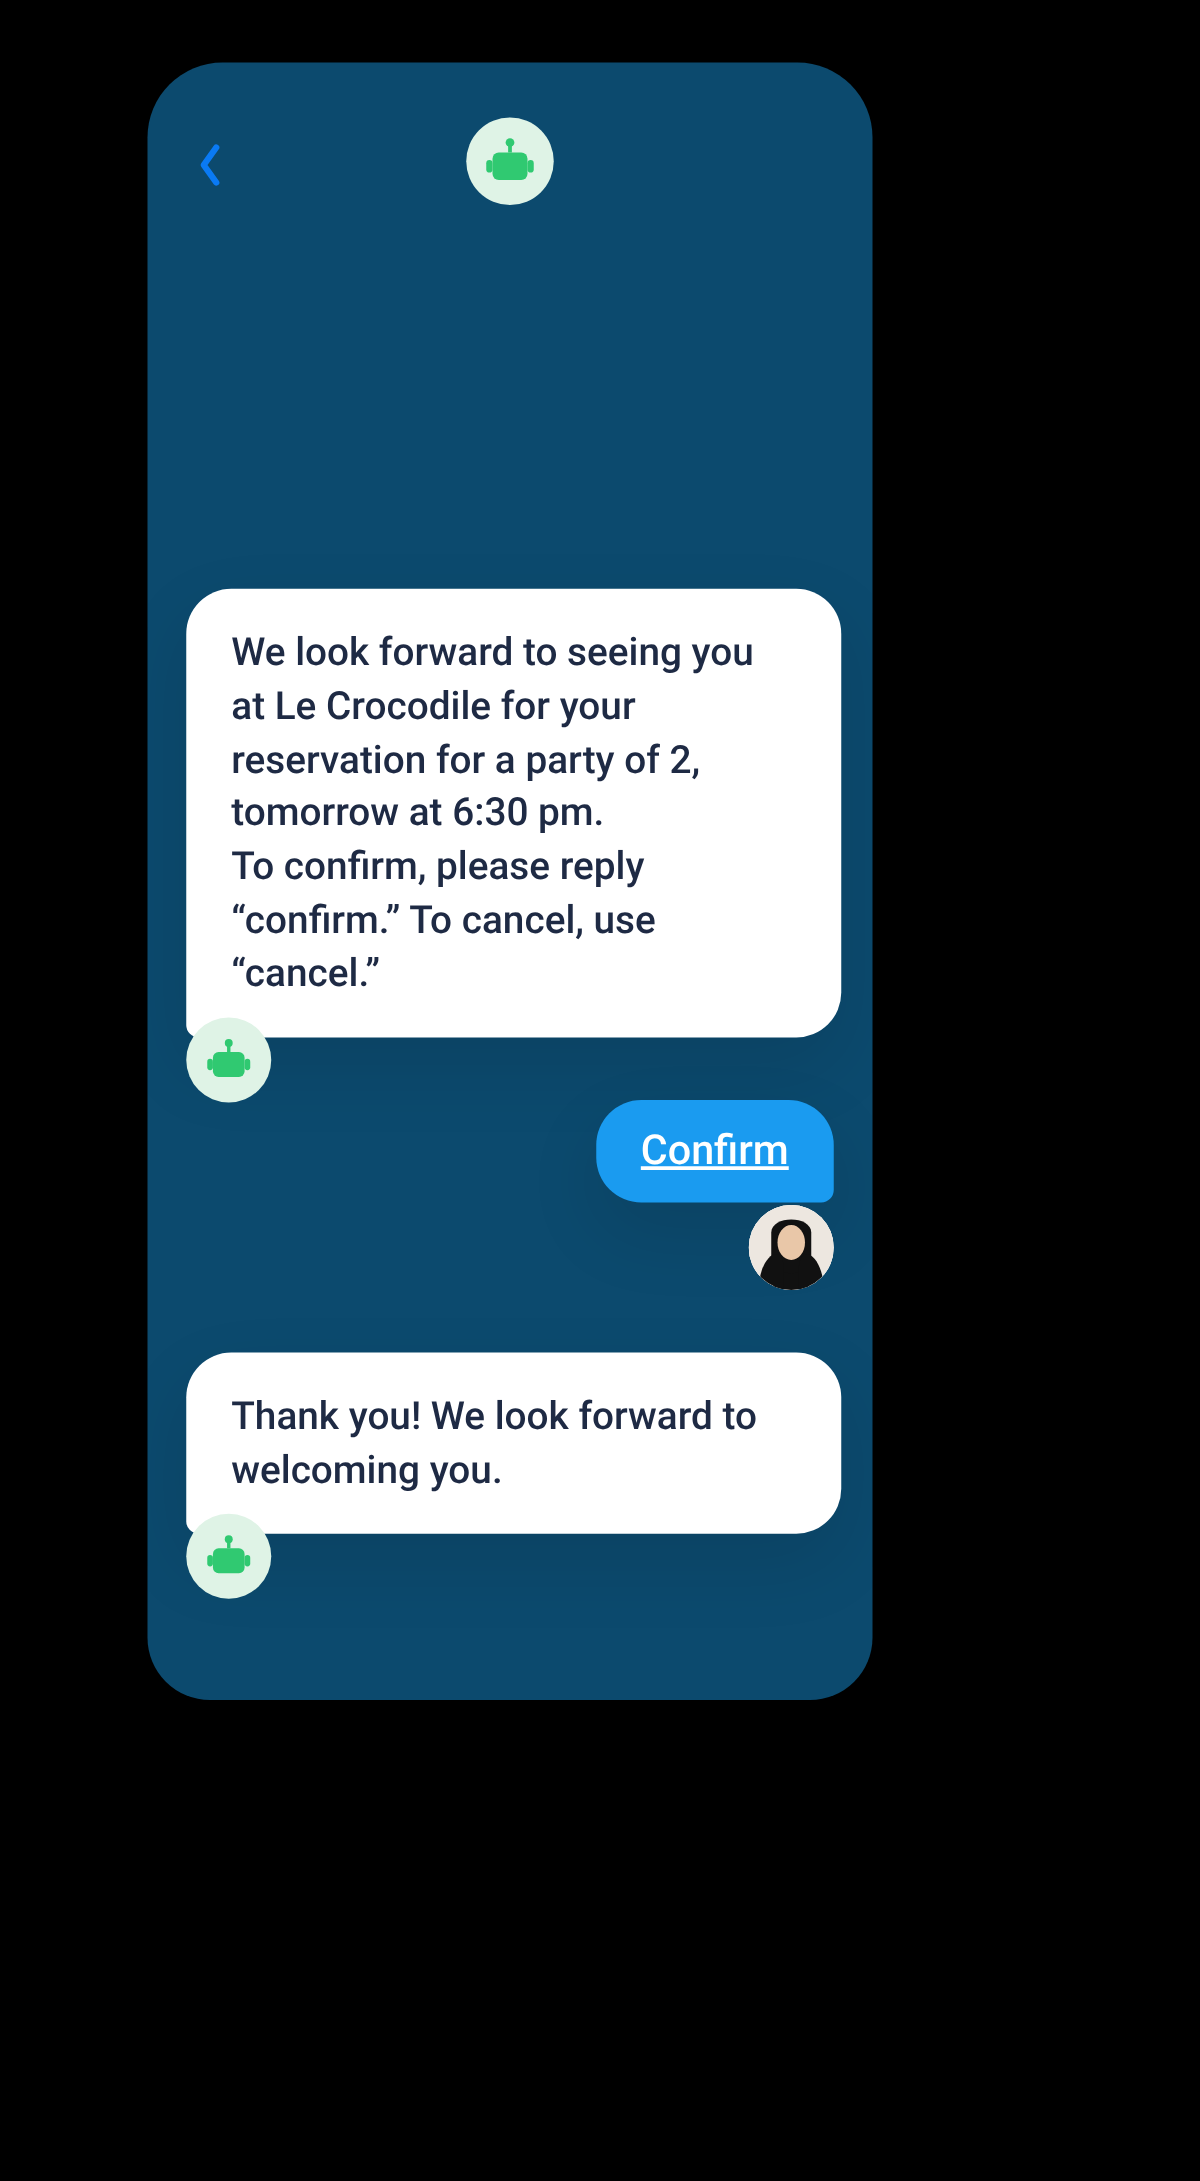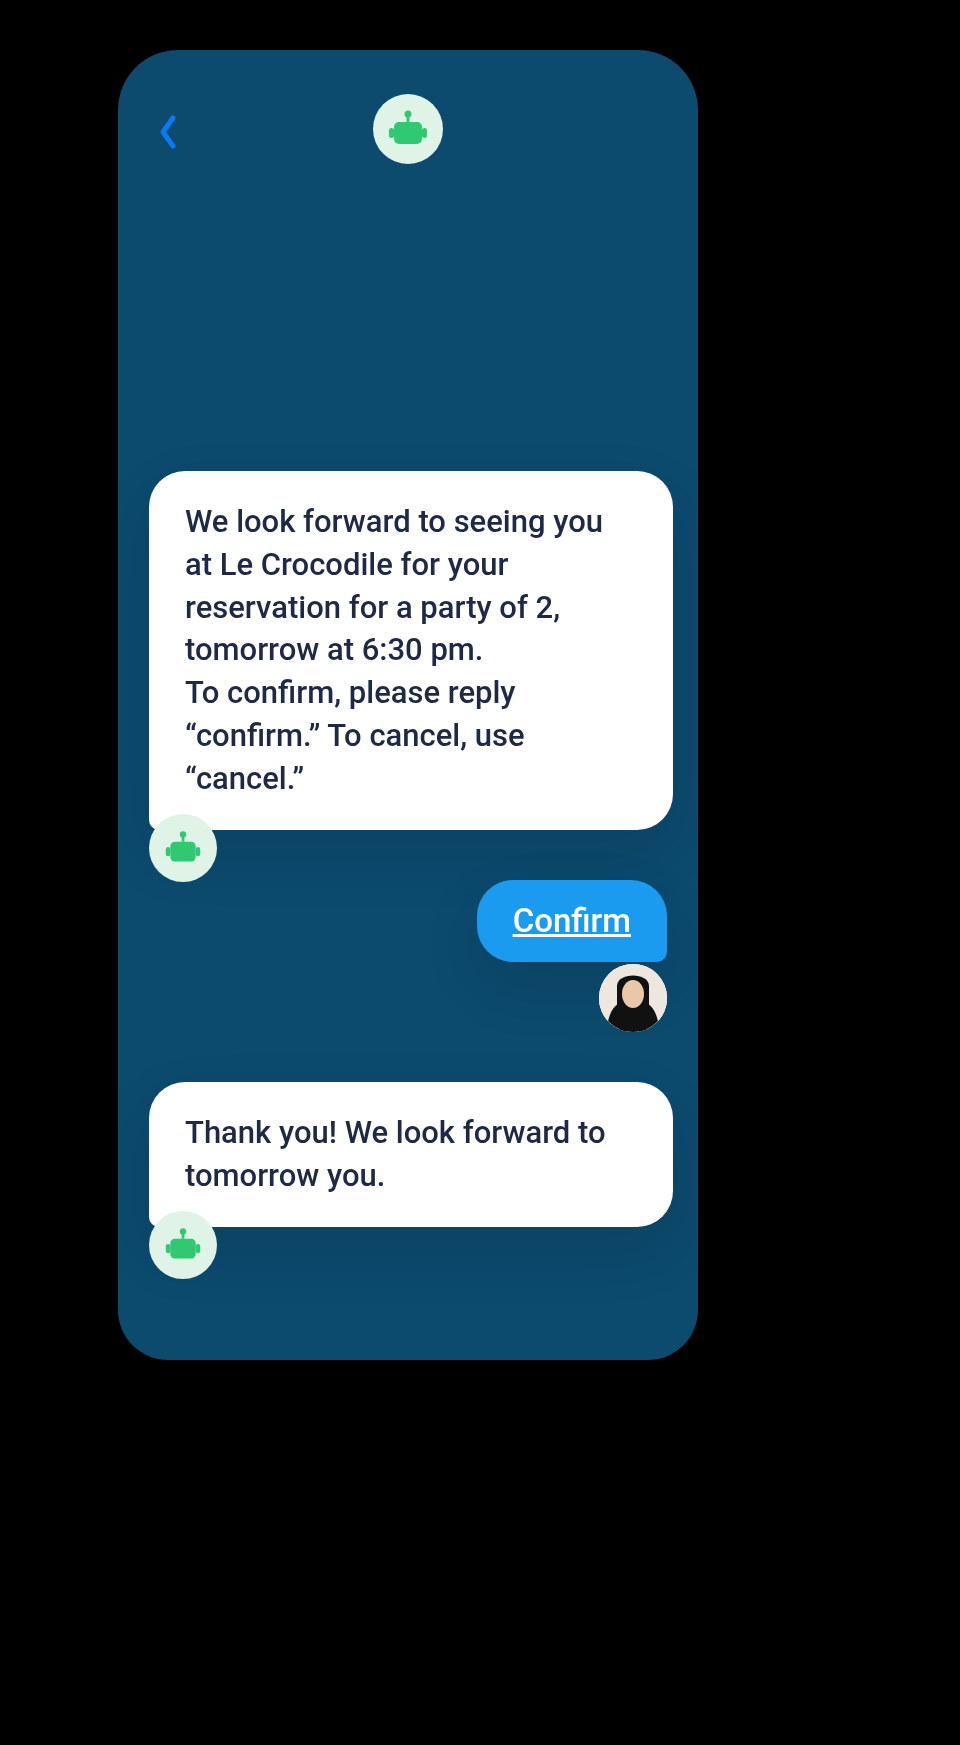--- a/index.html
+++ b/index.html
@@ -165,21 +165,21 @@
           <path d="M20 68 C20 44 48 44 48 68 Z" fill="#111"></path>
           <path d="M18 22 C18 8 50 8 50 22 L50 44 C50 58 18 58 18 44 Z" fill="#111"></path>
           <ellipse cx="34" cy="30" rx="11" ry="14" fill="#e9c7a8"></ellipse>
           <path d="M8 68 C8 40 28 28 28 52 L28 68 Z" fill="#111"></path>
           <path d="M60 68 C60 40 40 28 40 52 L40 68 Z" fill="#111"></path>
         </svg>
       </div>
     </div>
 
     <div class="bot-group" style="margin-top:60px;">
-      <div class="msg bot">Thank you! We look forward to tomorrow you.</div>
+      <div class="msg bot">Thank you! We look forward to welcoming you.</div>
       <div class="bot-avatar sm">
         <svg width="38" height="38" viewBox="0 0 42 42">
           <circle cx="21" cy="6" r="3.5" fill="#30c971"></circle>
           <rect x="19.5" y="8" width="3" height="6" fill="#30c971"></rect>
           <rect x="7" y="14" width="28" height="22" rx="5" fill="#30c971"></rect>
           <rect x="2" y="20" width="5" height="10" rx="2.5" fill="#30c971"></rect>
           <rect x="35" y="20" width="5" height="10" rx="2.5" fill="#30c971"></rect>
         </svg>
       </div>
     </div>

